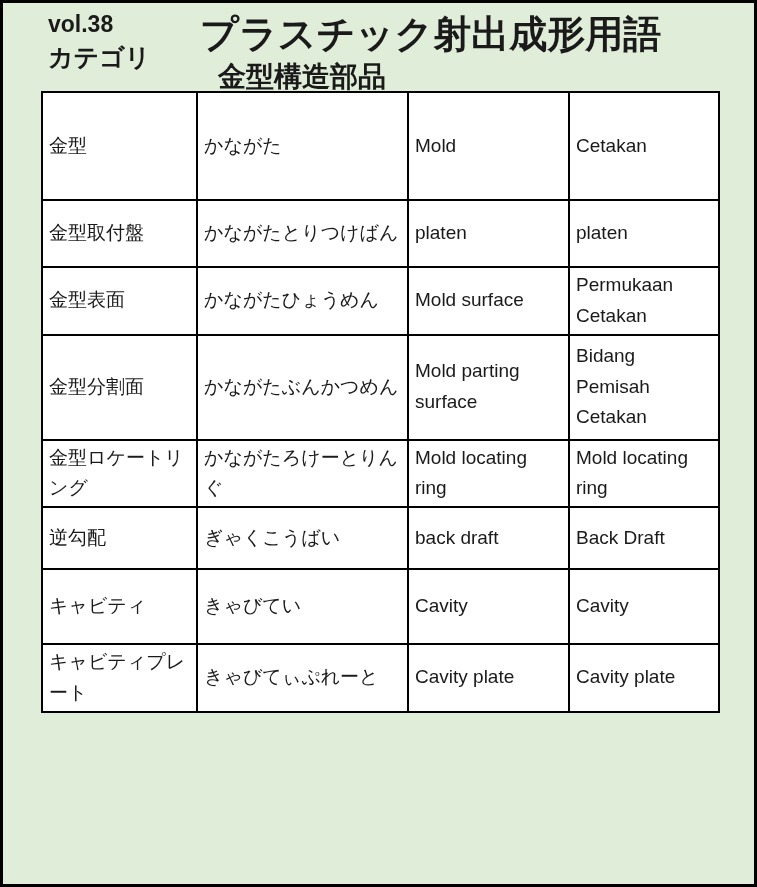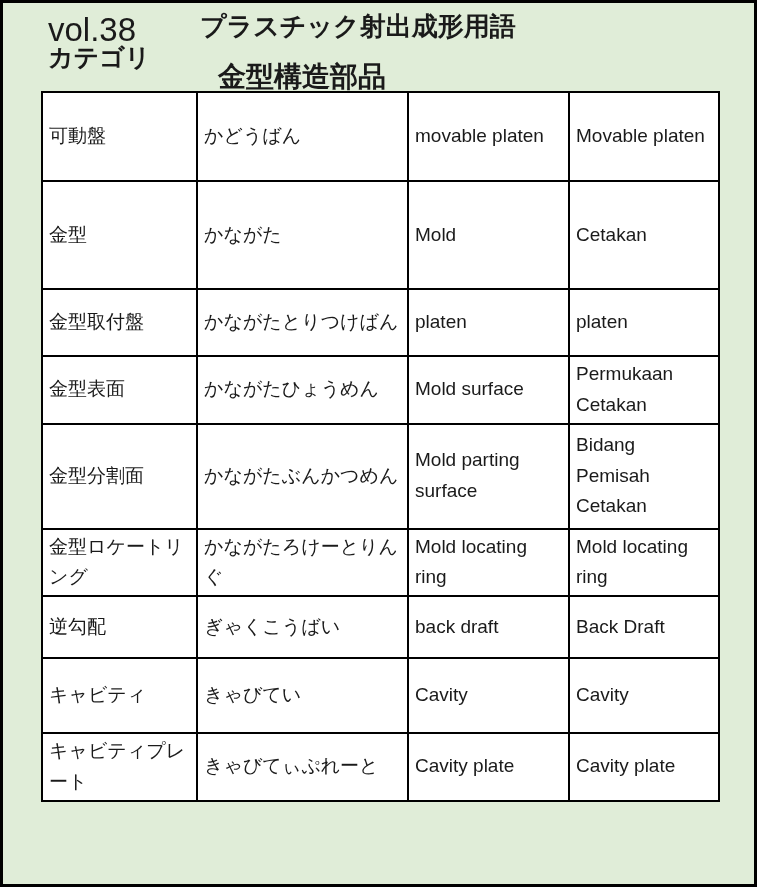--- a/index.html
+++ b/index.html
@@ -8,25 +8,25 @@
     width:757px;height:887px;
     box-sizing:border-box;
     background:#e0edd8;
     border:3px solid #000000;
     font-family:"Liberation Sans","DejaVu Sans",sans-serif;
     color:#1a1a1a;
     overflow:hidden;
   }
   .vol{
     position:absolute;left:45px;top:8px;
-    font-size:33px;font-weight:normal;white-space:nowrap;
+    font-size:23px;font-weight:bold;white-space:nowrap;
   }
   .title{
     position:absolute;left:197px;top:6px;
-    font-size:26px;font-weight:bold;white-space:nowrap;
+    font-size:38px;font-weight:bold;white-space:nowrap;
   }
   .cat-label{
     position:absolute;left:45px;top:38px;
     font-size:25px;font-weight:bold;white-space:nowrap;
   }
   .cat-value{
     position:absolute;left:215px;top:55px;
     font-size:28px;font-weight:bold;white-space:nowrap;
   }
   table.terms{
@@ -72,26 +72,20 @@
   <span class="cat-value">金型構造部品</span>
 
   <table class="terms">
     <colgroup>
       <col class="c1">
         <col class="c2">
         <col class="c3">
         <col class="c4">
     </colgroup>
     <tbody>
-      <tr class="r0">
-        <td>可動盤</td>
-        <td>かどうばん</td>
-        <td>movable platen</td>
-        <td>Movable platen</td>
-      </tr>
       <tr class="r1">
         <td>金型</td>
         <td>かながた</td>
         <td>Mold</td>
         <td>Cetakan</td>
       </tr>
       <tr class="r2">
         <td>金型取付盤</td>
         <td>かながたとりつけばん</td>
         <td>platen</td>

